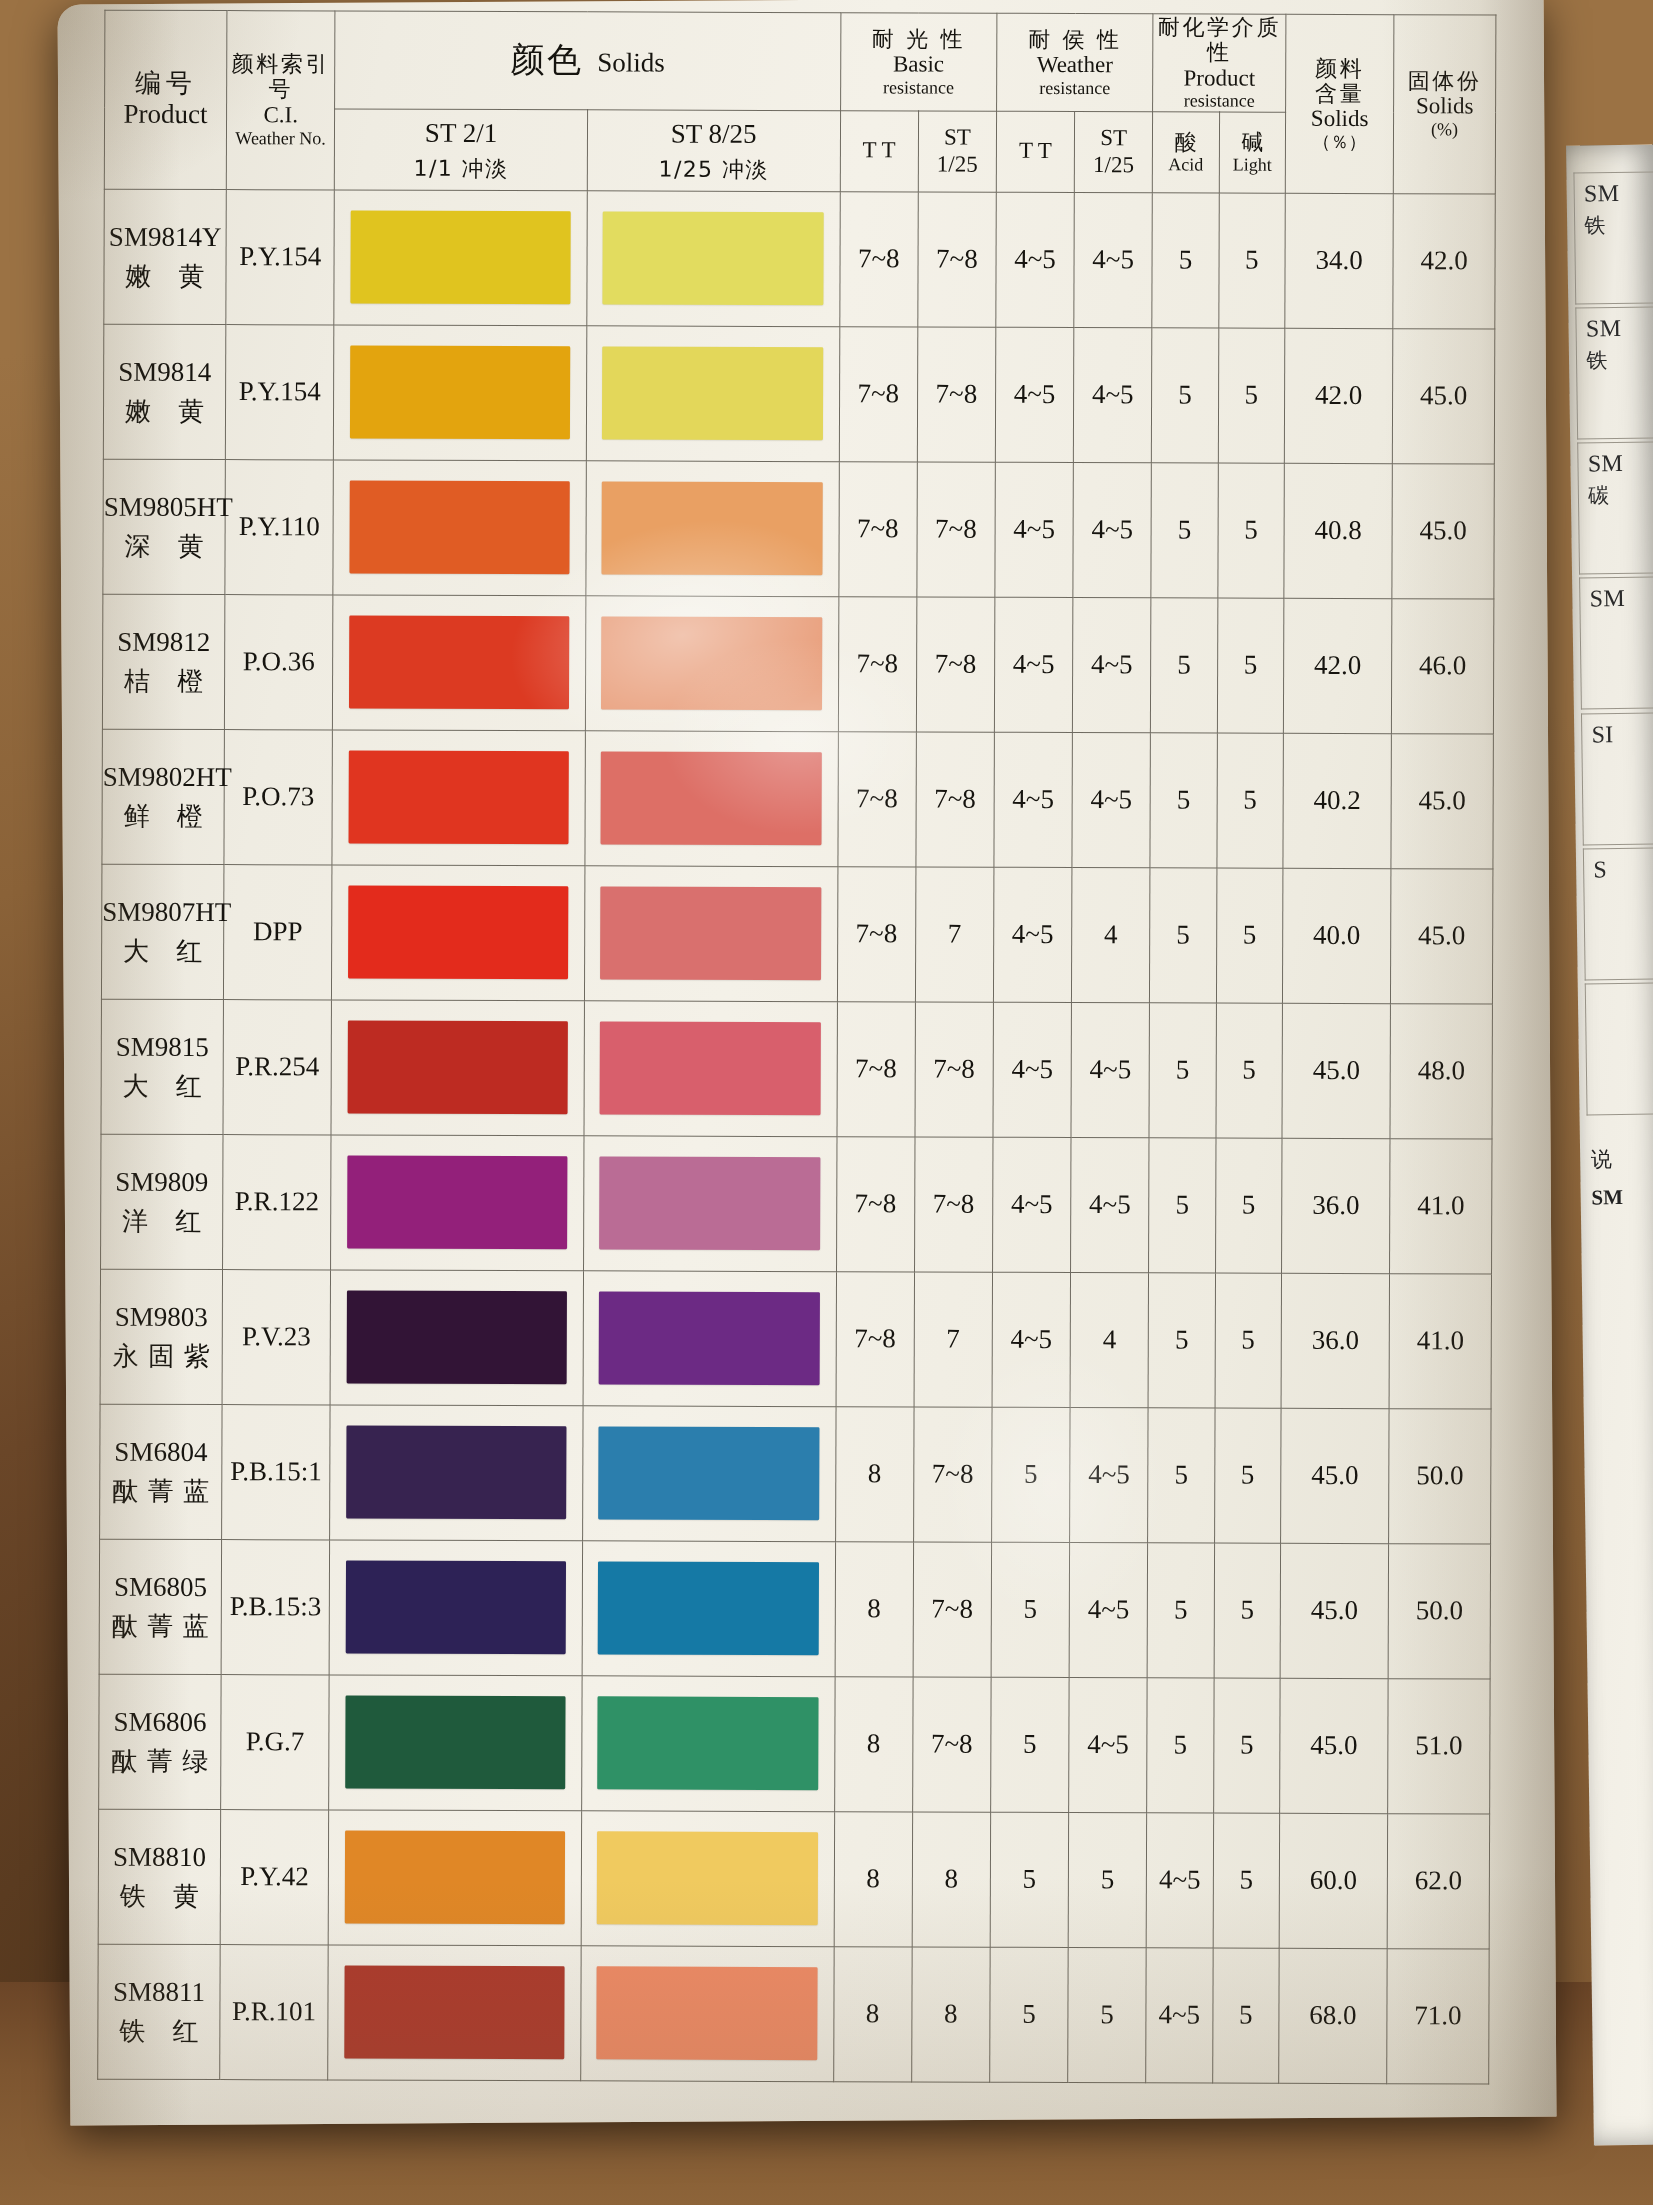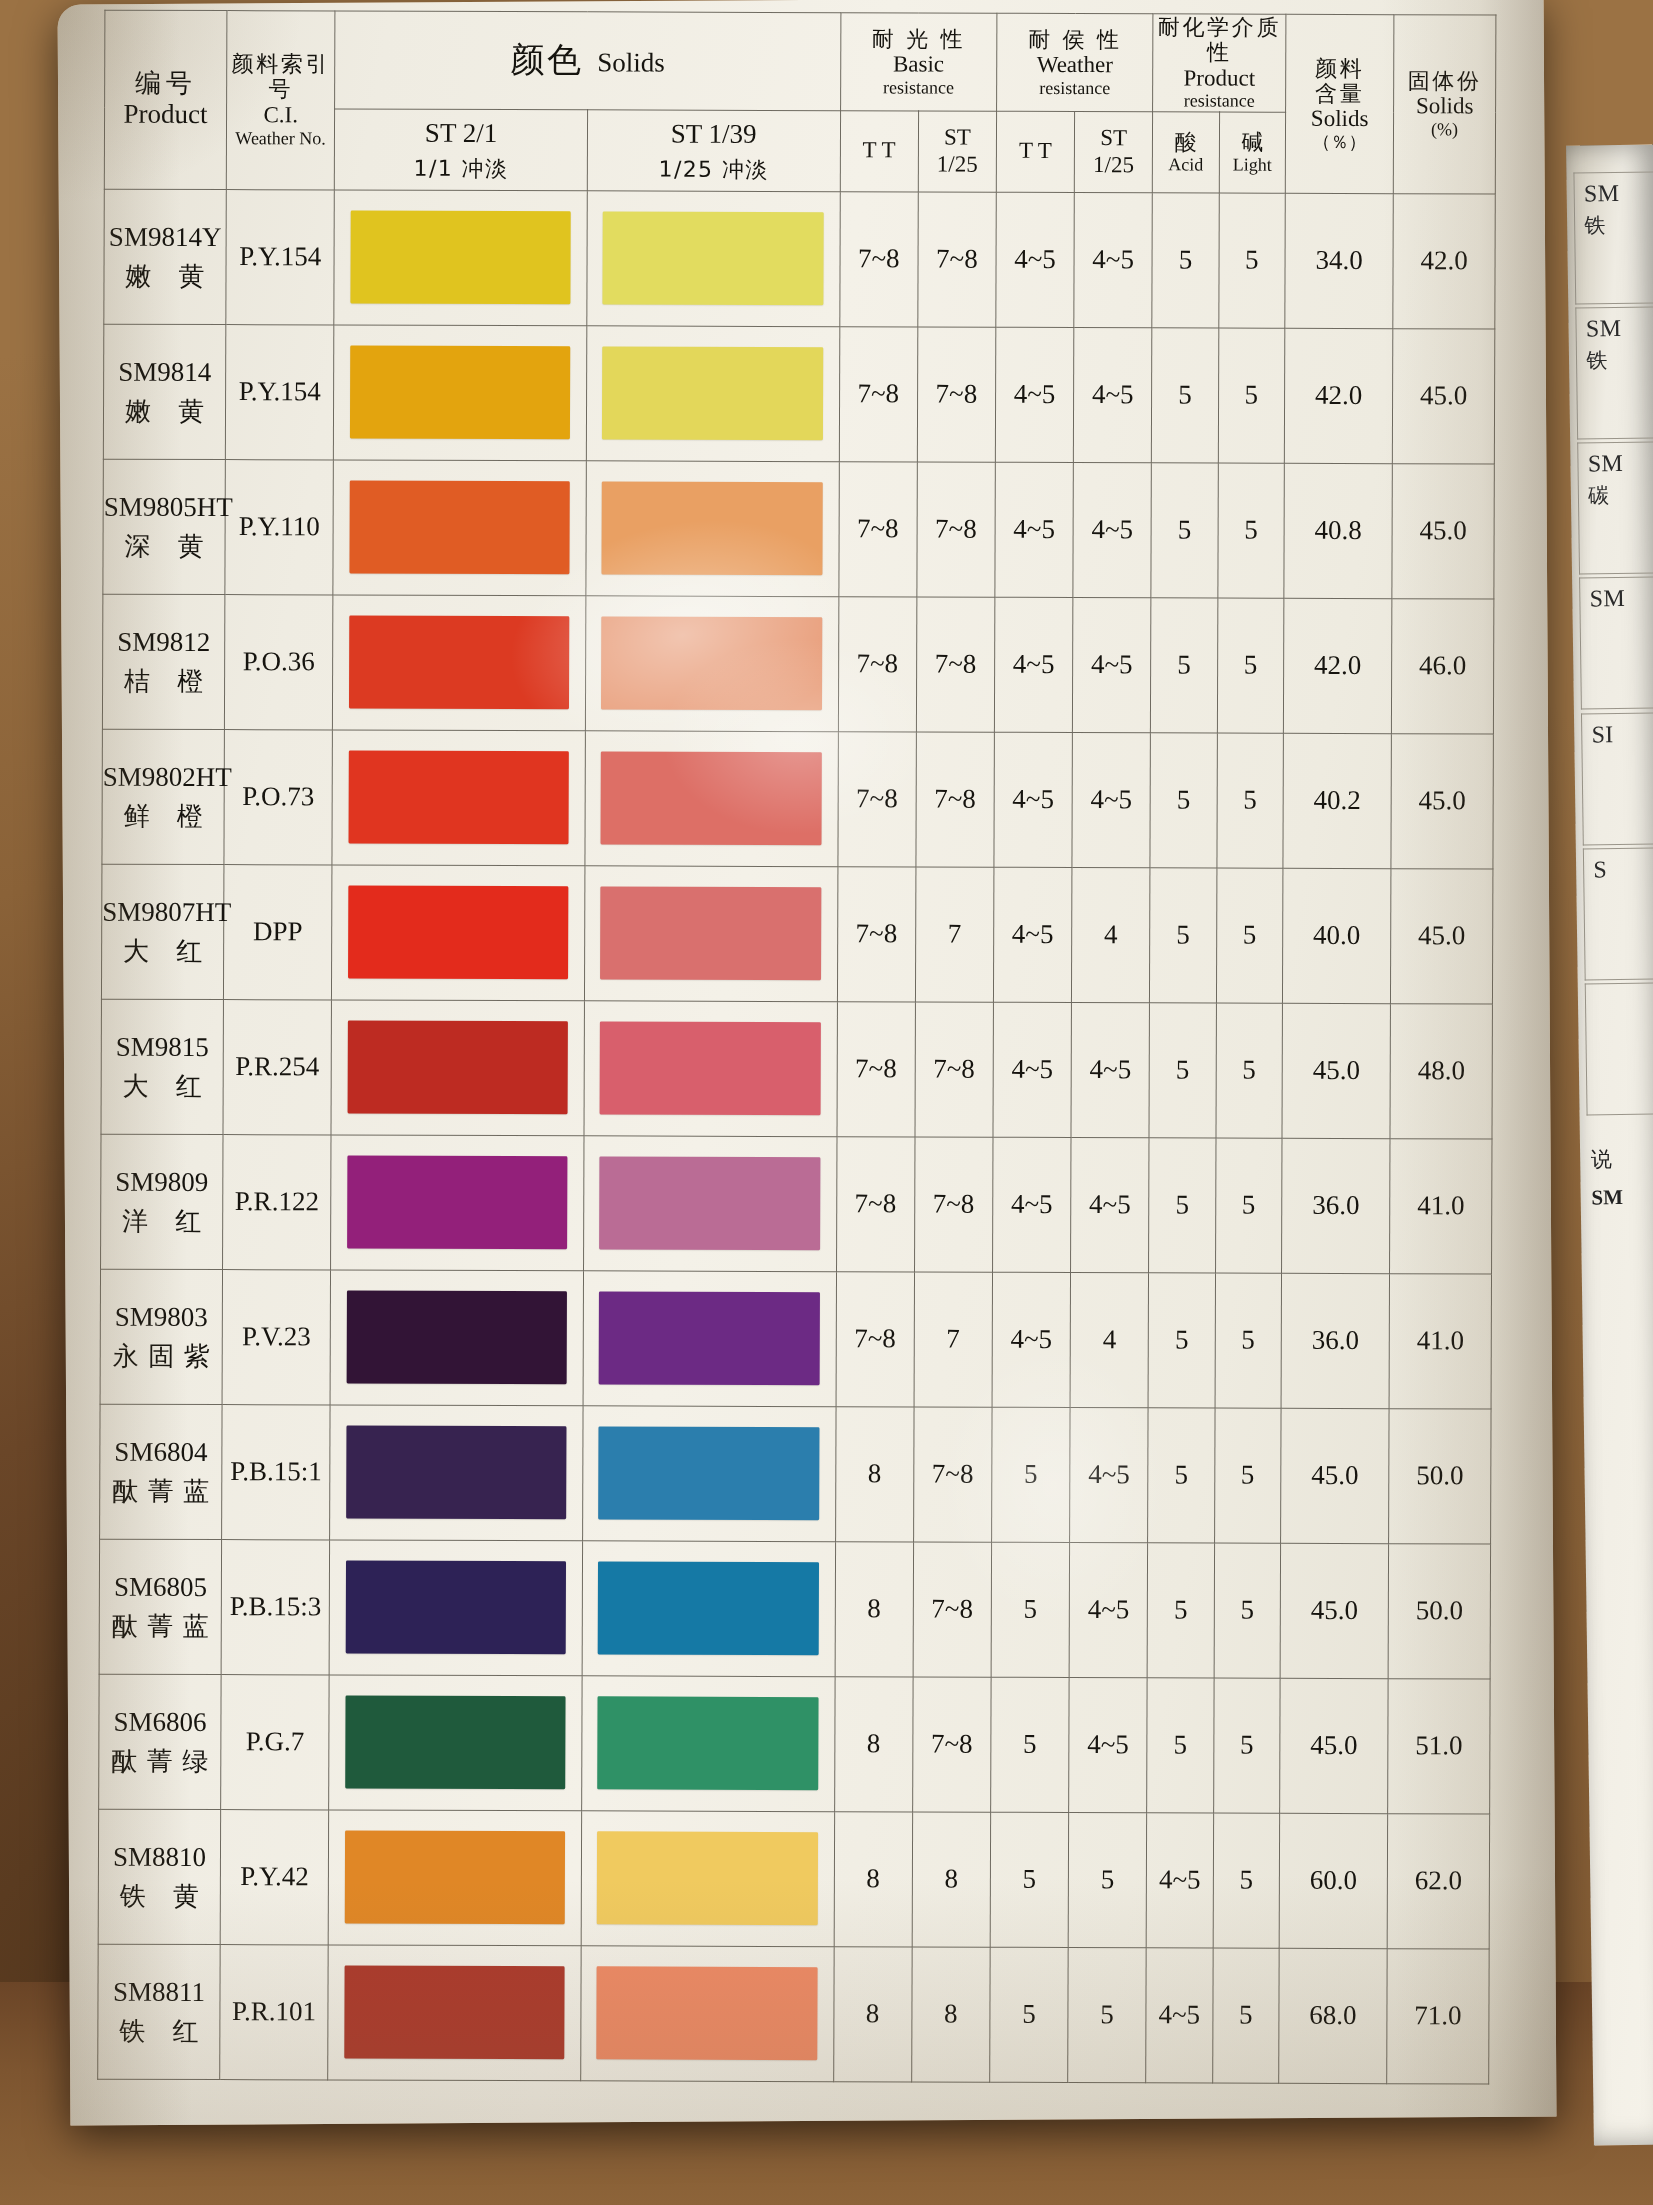--- a/index.html
+++ b/index.html
@@ -204,21 +204,21 @@
             <span class="hd-en-sm">(%)</span>
           </th>
         </tr>
 
         <tr>
           <th rowspan="2" style="height:80px">
             <span class="hd-lat">ST 2/1</span>
             <span class="hd-cn-sm" style="letter-spacing:1.4px;margin-top:6.8px">1/1 冲淡</span>
           </th>
           <th rowspan="2">
-            <span class="hd-lat">ST 1/39</span>
+            <span class="hd-lat">ST 8/25</span>
             <span class="hd-cn-sm" style="letter-spacing:1.4px;margin-top:6.8px">1/25 冲淡</span>
           </th>
 
           <th rowspan="2">
             <span class="hd-lat-sm">T T</span>
           </th>
           <th rowspan="2">
             <span class="hd-lat-sm">ST</span>
             <span class="hd-lat-sm">1/25</span>
           </th>

